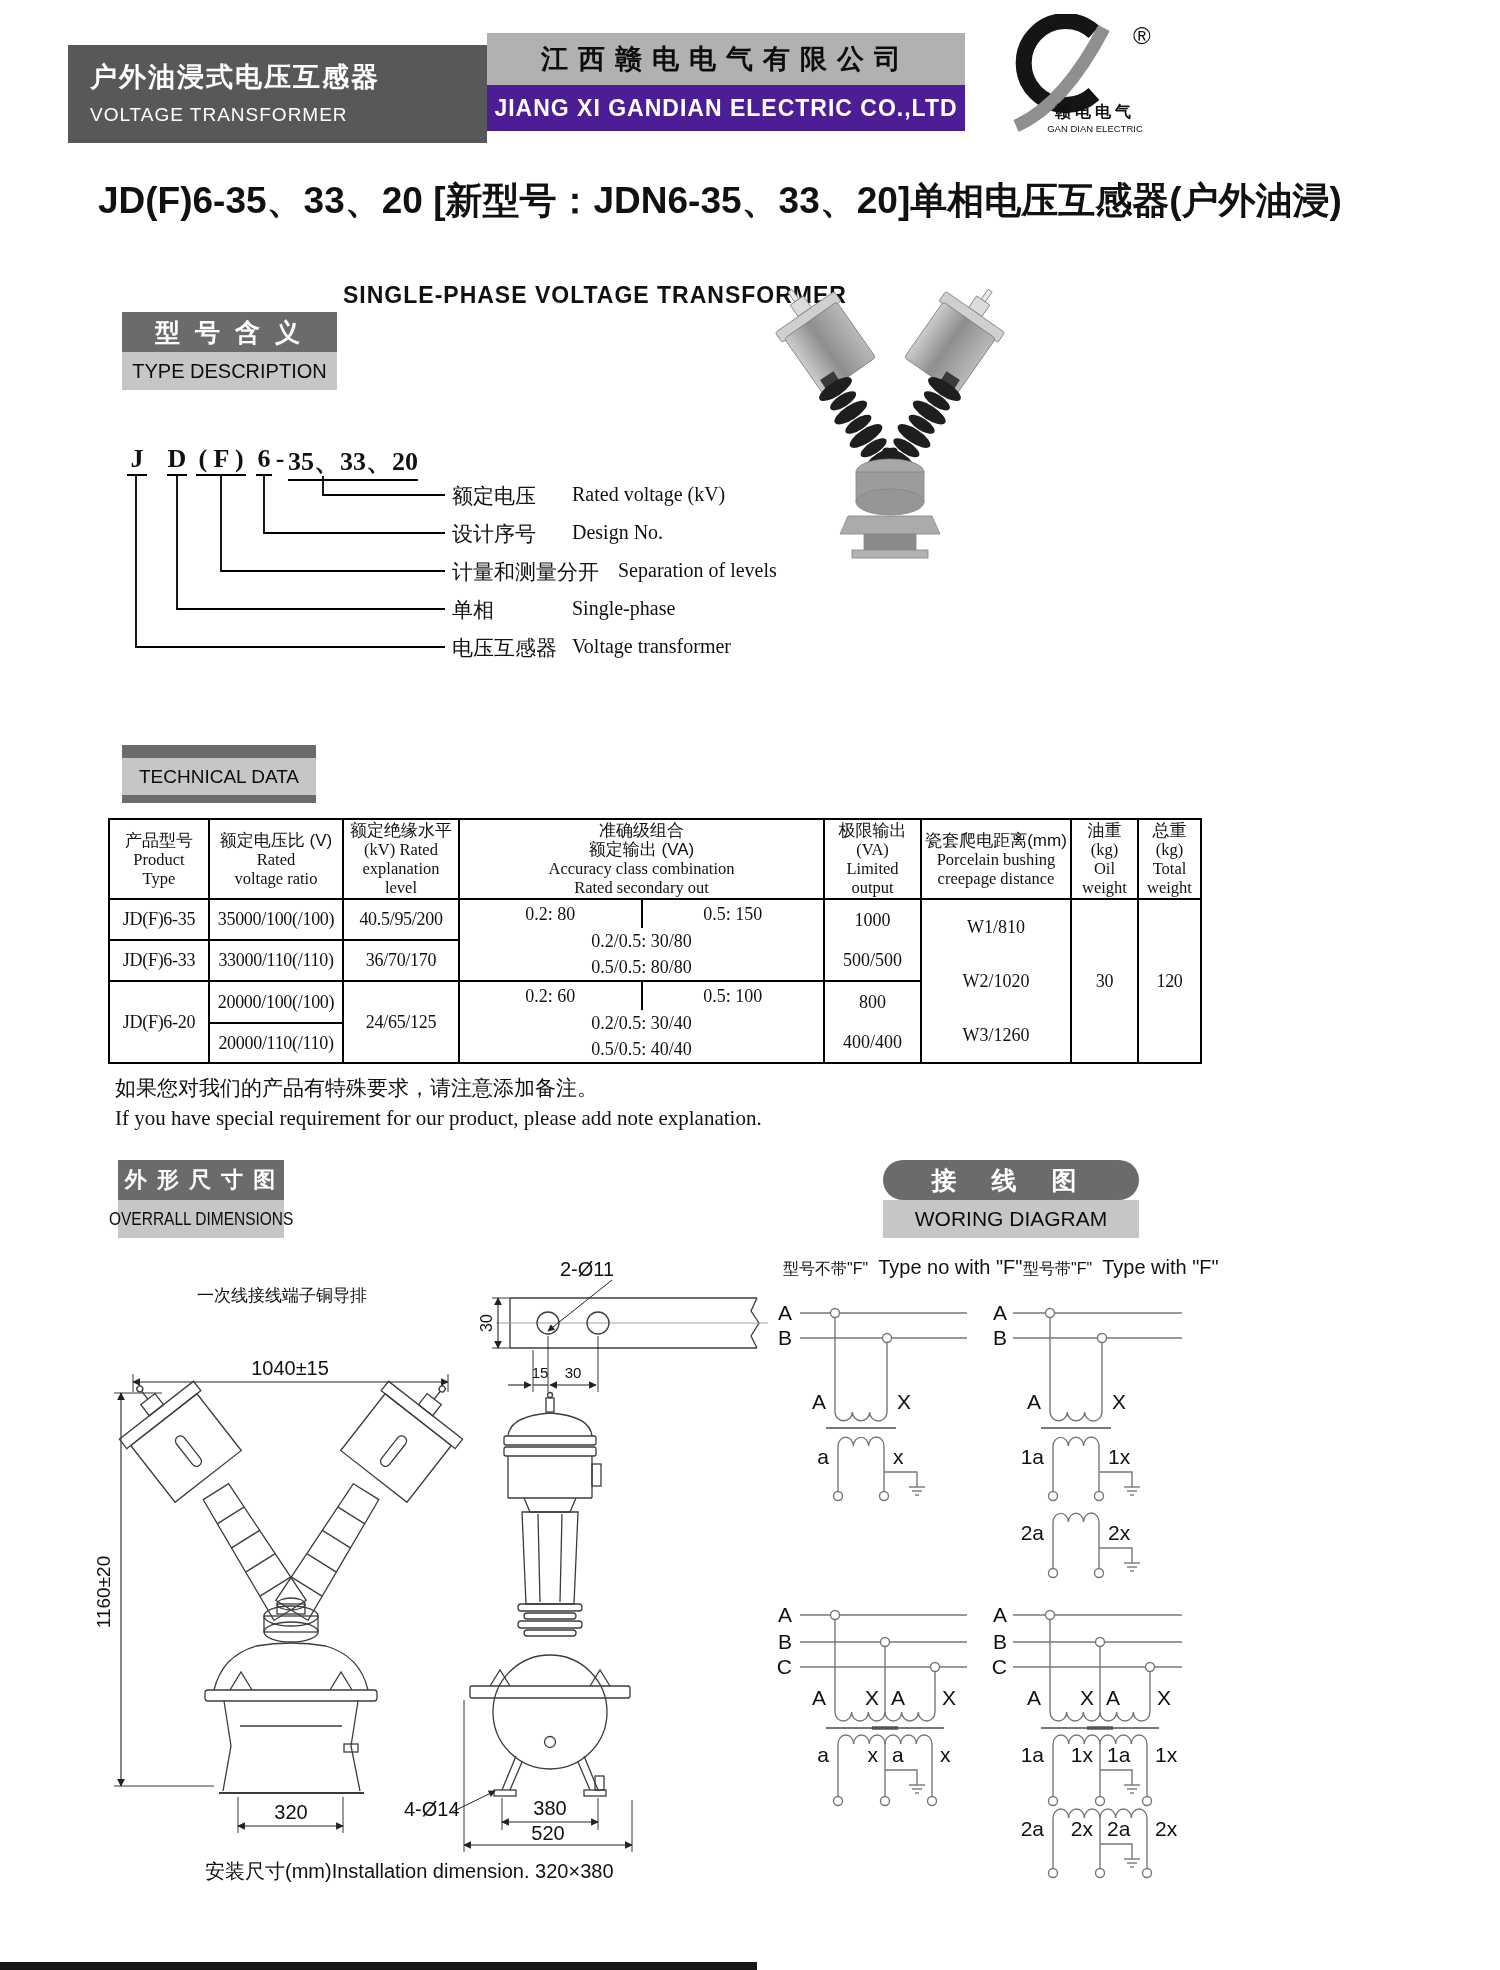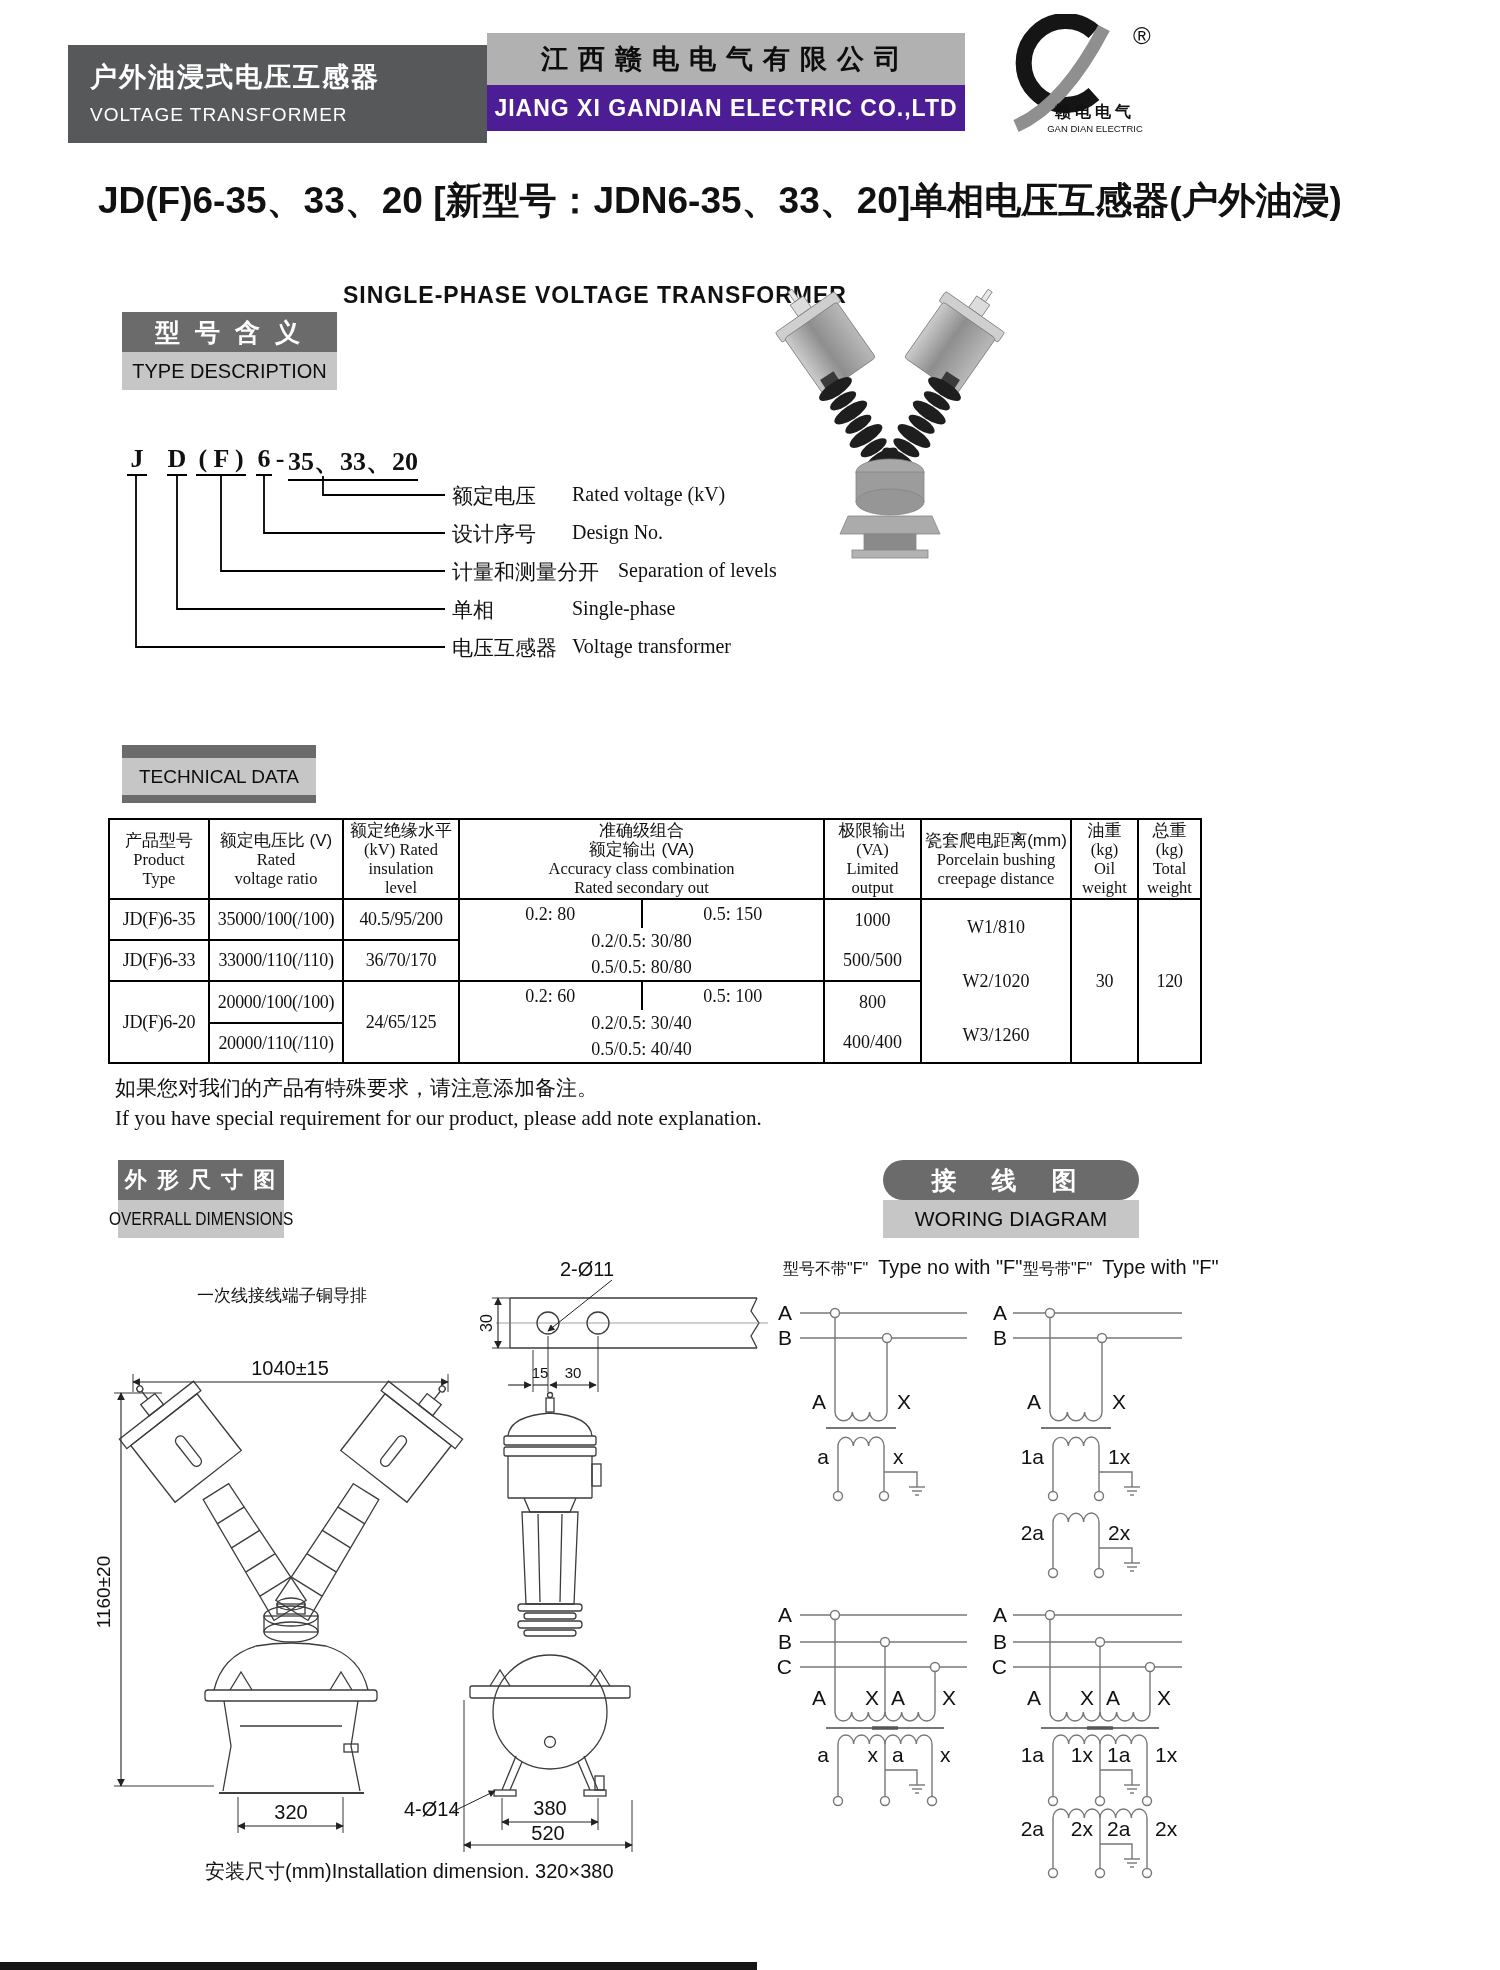--- a/index.html
+++ b/index.html
@@ -189,21 +189,21 @@
               <div class="enl">Type</div>
         </th>
         <th>
           <div class="cnl">额定电压比 (V)</div>
               <div class="enl">Rated</div>
               <div class="enl">voltage ratio</div>
         </th>
         <th>
           <div class="cnl">额定绝缘水平</div>
               <div class="enl">(kV) Rated</div>
-              <div class="enl">insulation</div>
+              <div class="enl">explanation</div>
               <div class="enl">level</div>
         </th>
         <th>
           <div class="cnl">准确级组合</div>
               <div class="cnl">额定输出 (VA)</div>
               <div class="enl">Accuracy class combination</div>
               <div class="enl">Rated secondary out</div>
         </th>
         <th>
           <div class="cnl">极限输出</div>

